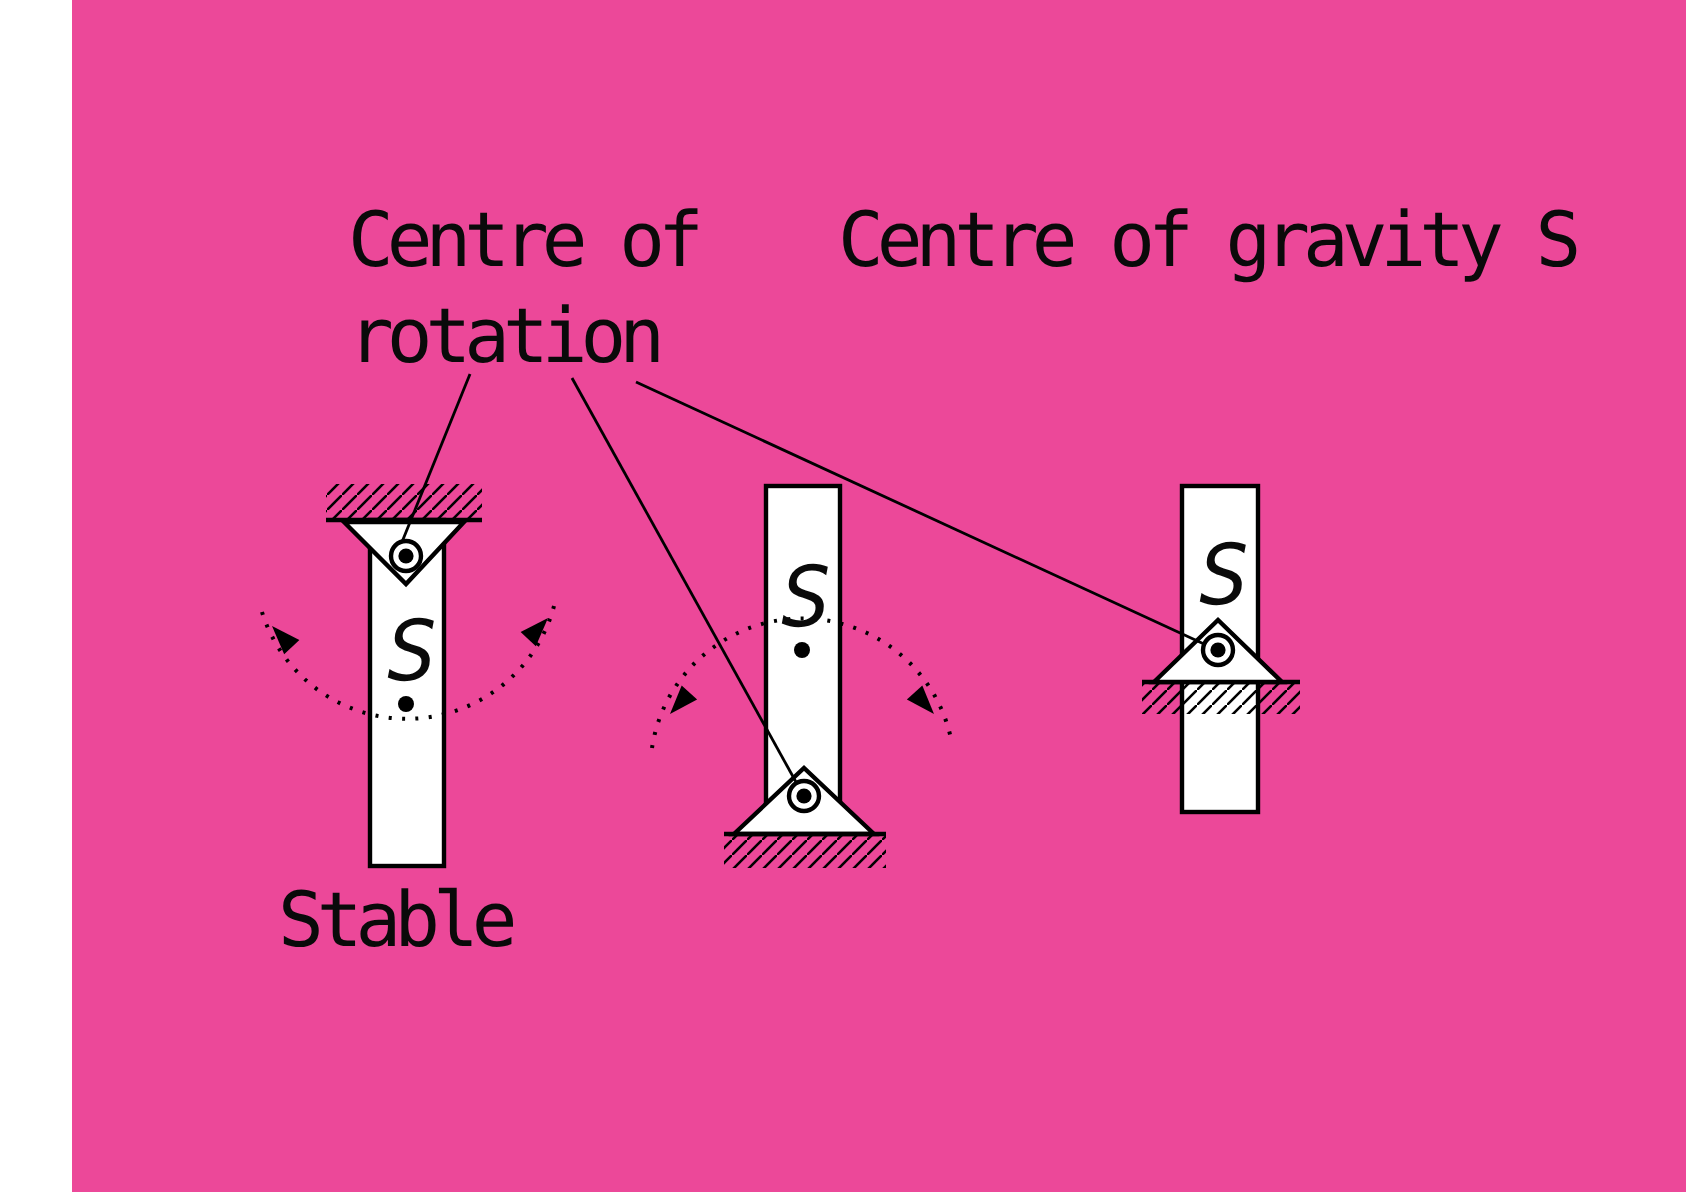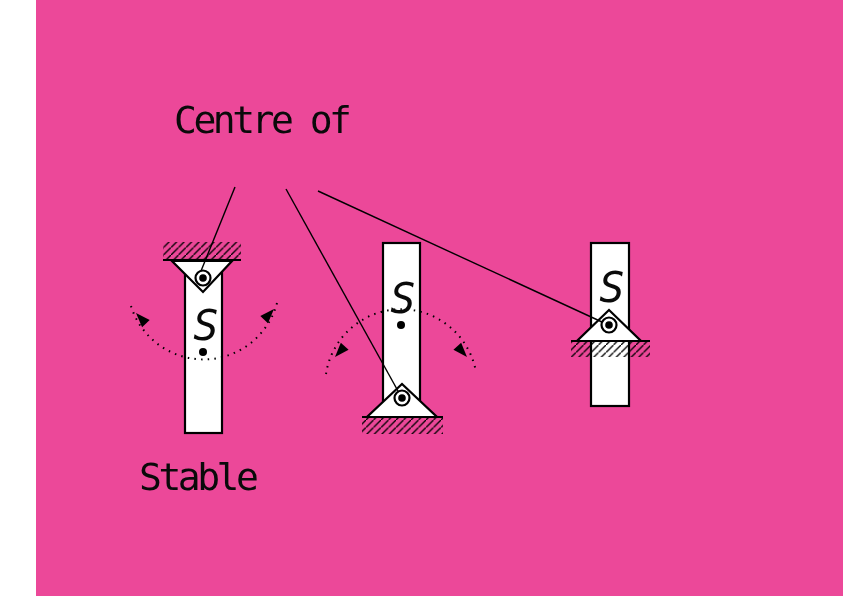--- a/index.html
+++ b/index.html
@@ -12,21 +12,21 @@
   .hdr{
     position:absolute;
     font-size:38px;
     letter-spacing:-3.5px;
     color:#0a0a0a;
     white-space:pre;
     line-height:48px;
   }
   #lbl-rotation{left:138px;top:96px;}
   #lbl-gravity{left:383px;top:96px;}
-  .figlabel{position:absolute;top:455px;font-size:38px;letter-spacing:-3.5px;color:#0a0a0a;text-align:center;}
+  .figlabel{position:absolute;top:438px;font-size:38px;letter-spacing:-3.5px;color:#0a0a0a;text-align:center;}
   #lbl-stable{left:103px;}
   #lbl-unstable{left:290px;}
   #lbl-indifferent{left:496px;}
   svg{position:absolute;left:0;top:0;}
   .outline{fill:#ffffff;stroke:#000;stroke-width:2.2px;}
   .thick{stroke:#000;stroke-width:2.2px;}
   .leader{stroke:#000;stroke-width:1.4px;}
   .arc{fill:none;stroke:#000;stroke-width:2px;stroke-dasharray:1.5 5.2;}
   .arrow{fill:#000;stroke:none;}
   .cogdot{fill:#000;stroke:none;}
@@ -36,22 +36,23 @@
     font-size:42px;
     fill:#0a0a0a;
     text-anchor:middle;
   }
 </style>
 </head>
 <body>
 
 <div class="canvas">
 
-  <div class="hdr" id="lbl-rotation"><span>Centre of</span><br></div>
+  <div class="hdr" id="lbl-rotation"><span>Centre of</span><br><span>rotation</span></div>
 
+  <div class="hdr" id="lbl-gravity">Centre of gravity S</div>
 
   <div class="figlabel" id="lbl-stable">Stable</div>
 
   <svg width="843" height="596" viewBox="0 0 843 596">
     <defs>
       <pattern id="hatch" width="7.5" height="7.5" patternUnits="userSpaceOnUse">
         <line x1="0" y1="7.5" x2="7.5" y2="0" stroke="#000" stroke-width="1.3"></line>
       </pattern>
     </defs>
 

